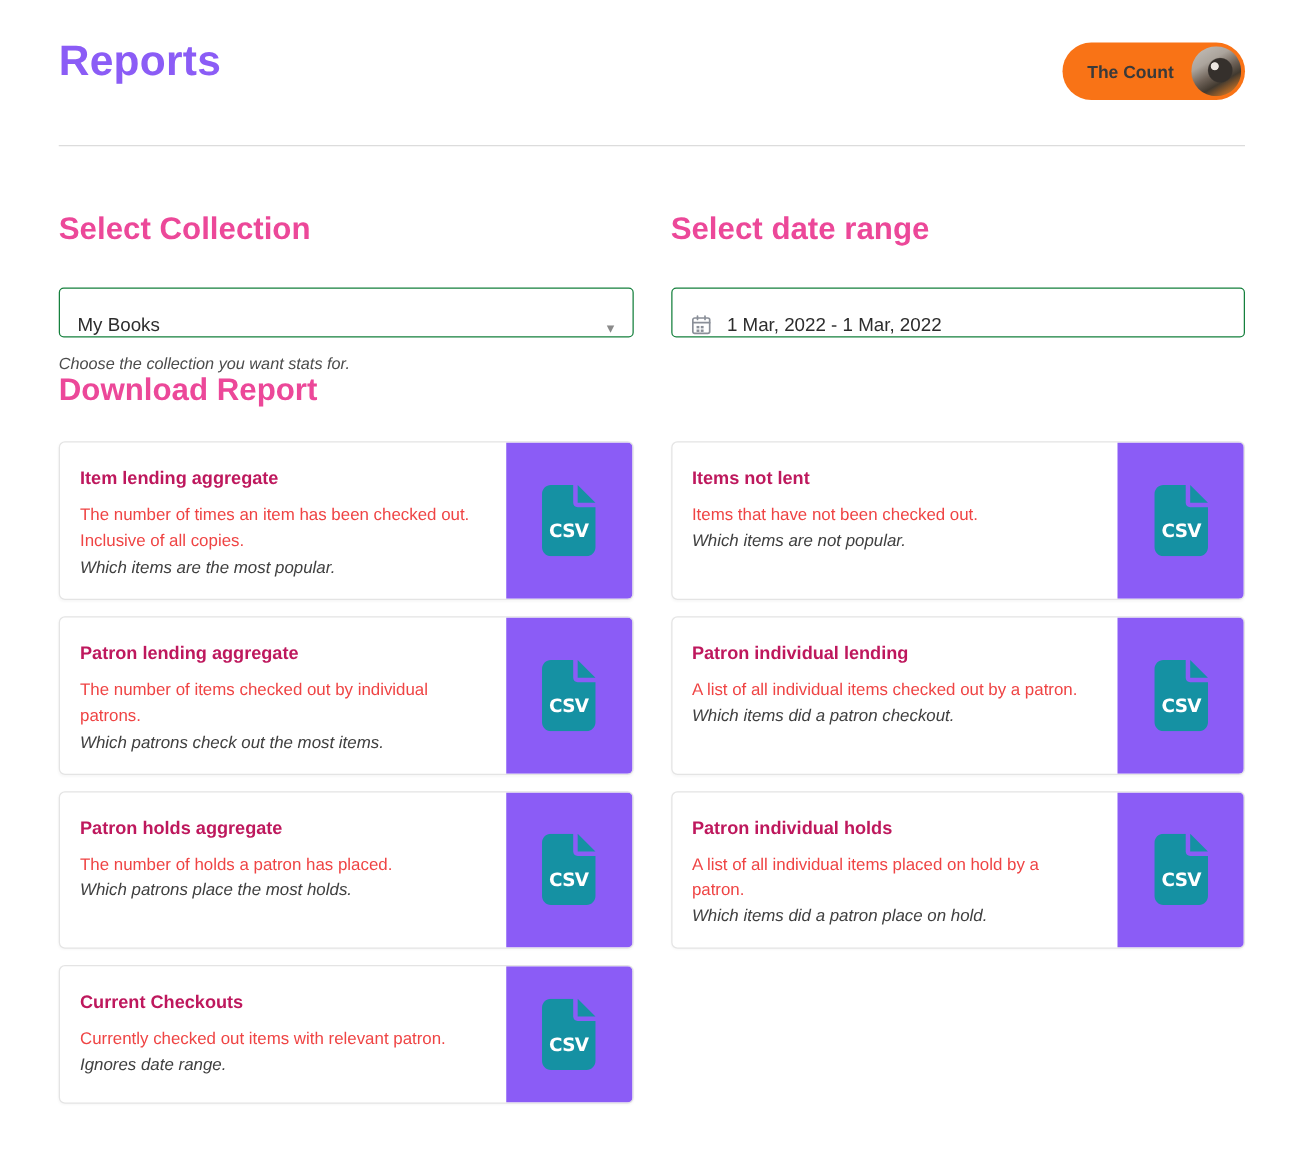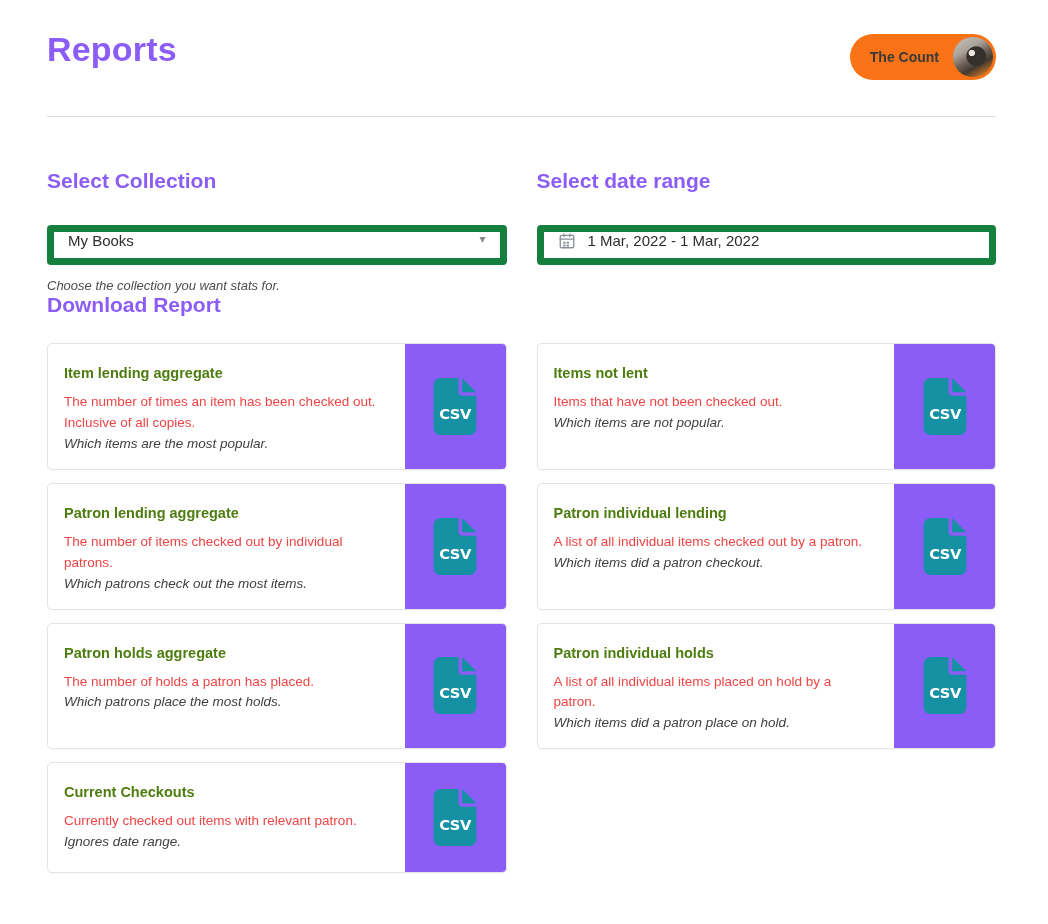--- a/index.html
+++ b/index.html
@@ -37,26 +37,26 @@
       linear-gradient(150deg, #c6c2bd 0%, #aba49c 32%, #6e6258 52%, #41392f 68%, #a96527 84%, #d0913f 100%);
   }
 
   .divider { border: none; border-top: 1px solid #dcdcdc; margin: 36px 0 0 0; }
 
   
   .filters {
     display: grid; grid-template-columns: 1fr 1fr; column-gap: 30px;
     margin-top: 52px;
   }
-  h2.section-heading { margin: 0; font-size: 21px; font-weight: 800; color: #8b5cf6; }
+  h2.section-heading { margin: 0; font-size: 25px; font-weight: 800; color: #ec4899; }
   .field { margin-top: 24px; }
   .input-box {
-    display: flex; align-items: flex-start;
+    display: flex; align-items: flex-end;
     height: 40px; width: 100%;
-    border: 7px solid #15803d; border-radius: 4px;
+    border: 1px solid #15803d; border-radius: 4px;
     background: #fff; padding: 0 14px; cursor: pointer;
     font-size: 15px; color: #2d2d2d; margin-top: 32px;
   }
   .input-box .value { flex: 1; }
   .caret { color: #8a8a8a; font-size: 12px; margin-left: 8px; }
   .cal-icon { margin-right: 12px; display: inline-flex; }
   .help-text {
     margin-top: 13px; font-size: 13px; font-style: italic; color: #4c4c4c;
   }
 
@@ -67,21 +67,21 @@
     column-gap: 30px; row-gap: 13px; margin-top: 26px;
   }
   .report-card {
     display: flex; min-height: 111px;
     background: #ffffff;
     border: 1px solid #e4e4e4; border-radius: 5px;
     overflow: hidden; cursor: pointer;
     box-shadow: 0 1px 2px rgba(0,0,0,0.03);
   }
   .card-body { flex: 1; padding: 17px 20px 14px 16px; }
-  .card-title { font-size: 14.5px; font-weight: 700; color: #4d7c0f; margin: 4px 0 11px 0; }
+  .card-title { font-size: 14.5px; font-weight: 700; color: #be185d; margin: 4px 0 11px 0; }
   .card-desc { font-size: 13.5px; color: #ef4444; line-height: 1.55; }
   .card-note { font-size: 13.5px; color: #404040; line-height: 1.55; font-style: italic; }
   .card-panel {
     width: 101px; flex: 0 0 101px;
     background: #8b5cf6;
     display: flex; align-items: center; justify-content: center;
   }
   .csv-svg { width: 44px; height: 57px; display: block; }
 </style>
 </head>

